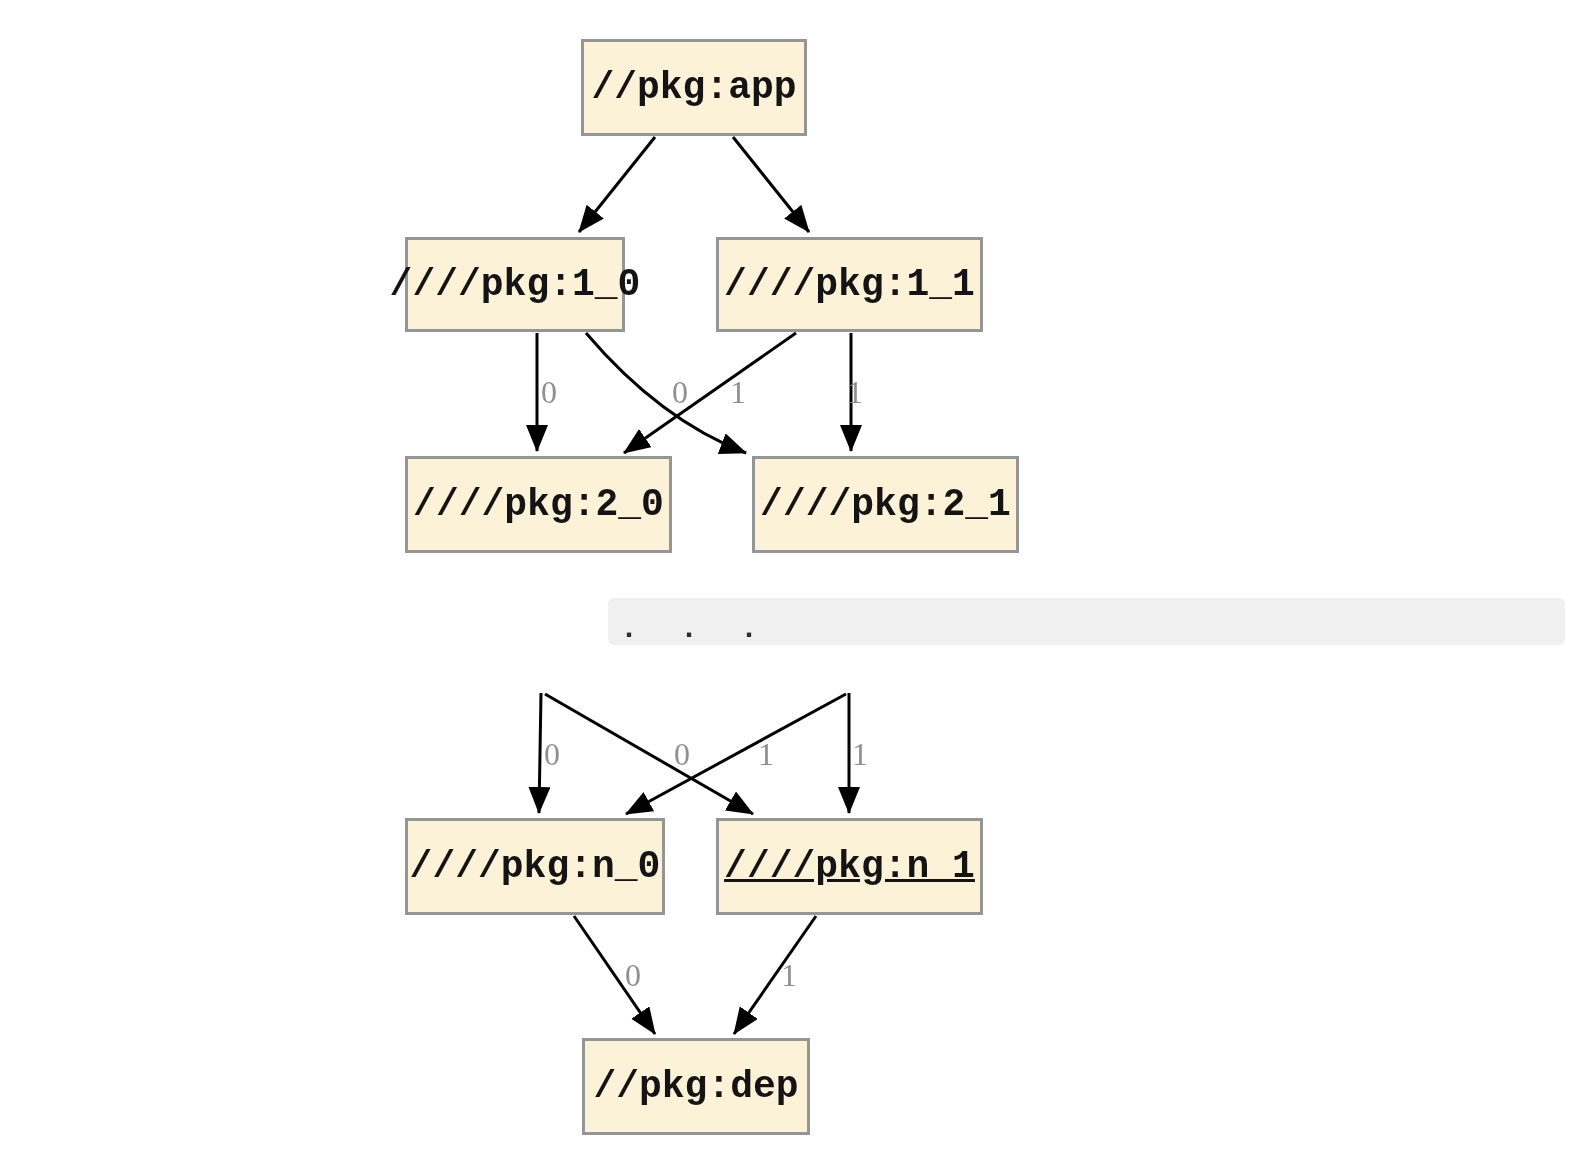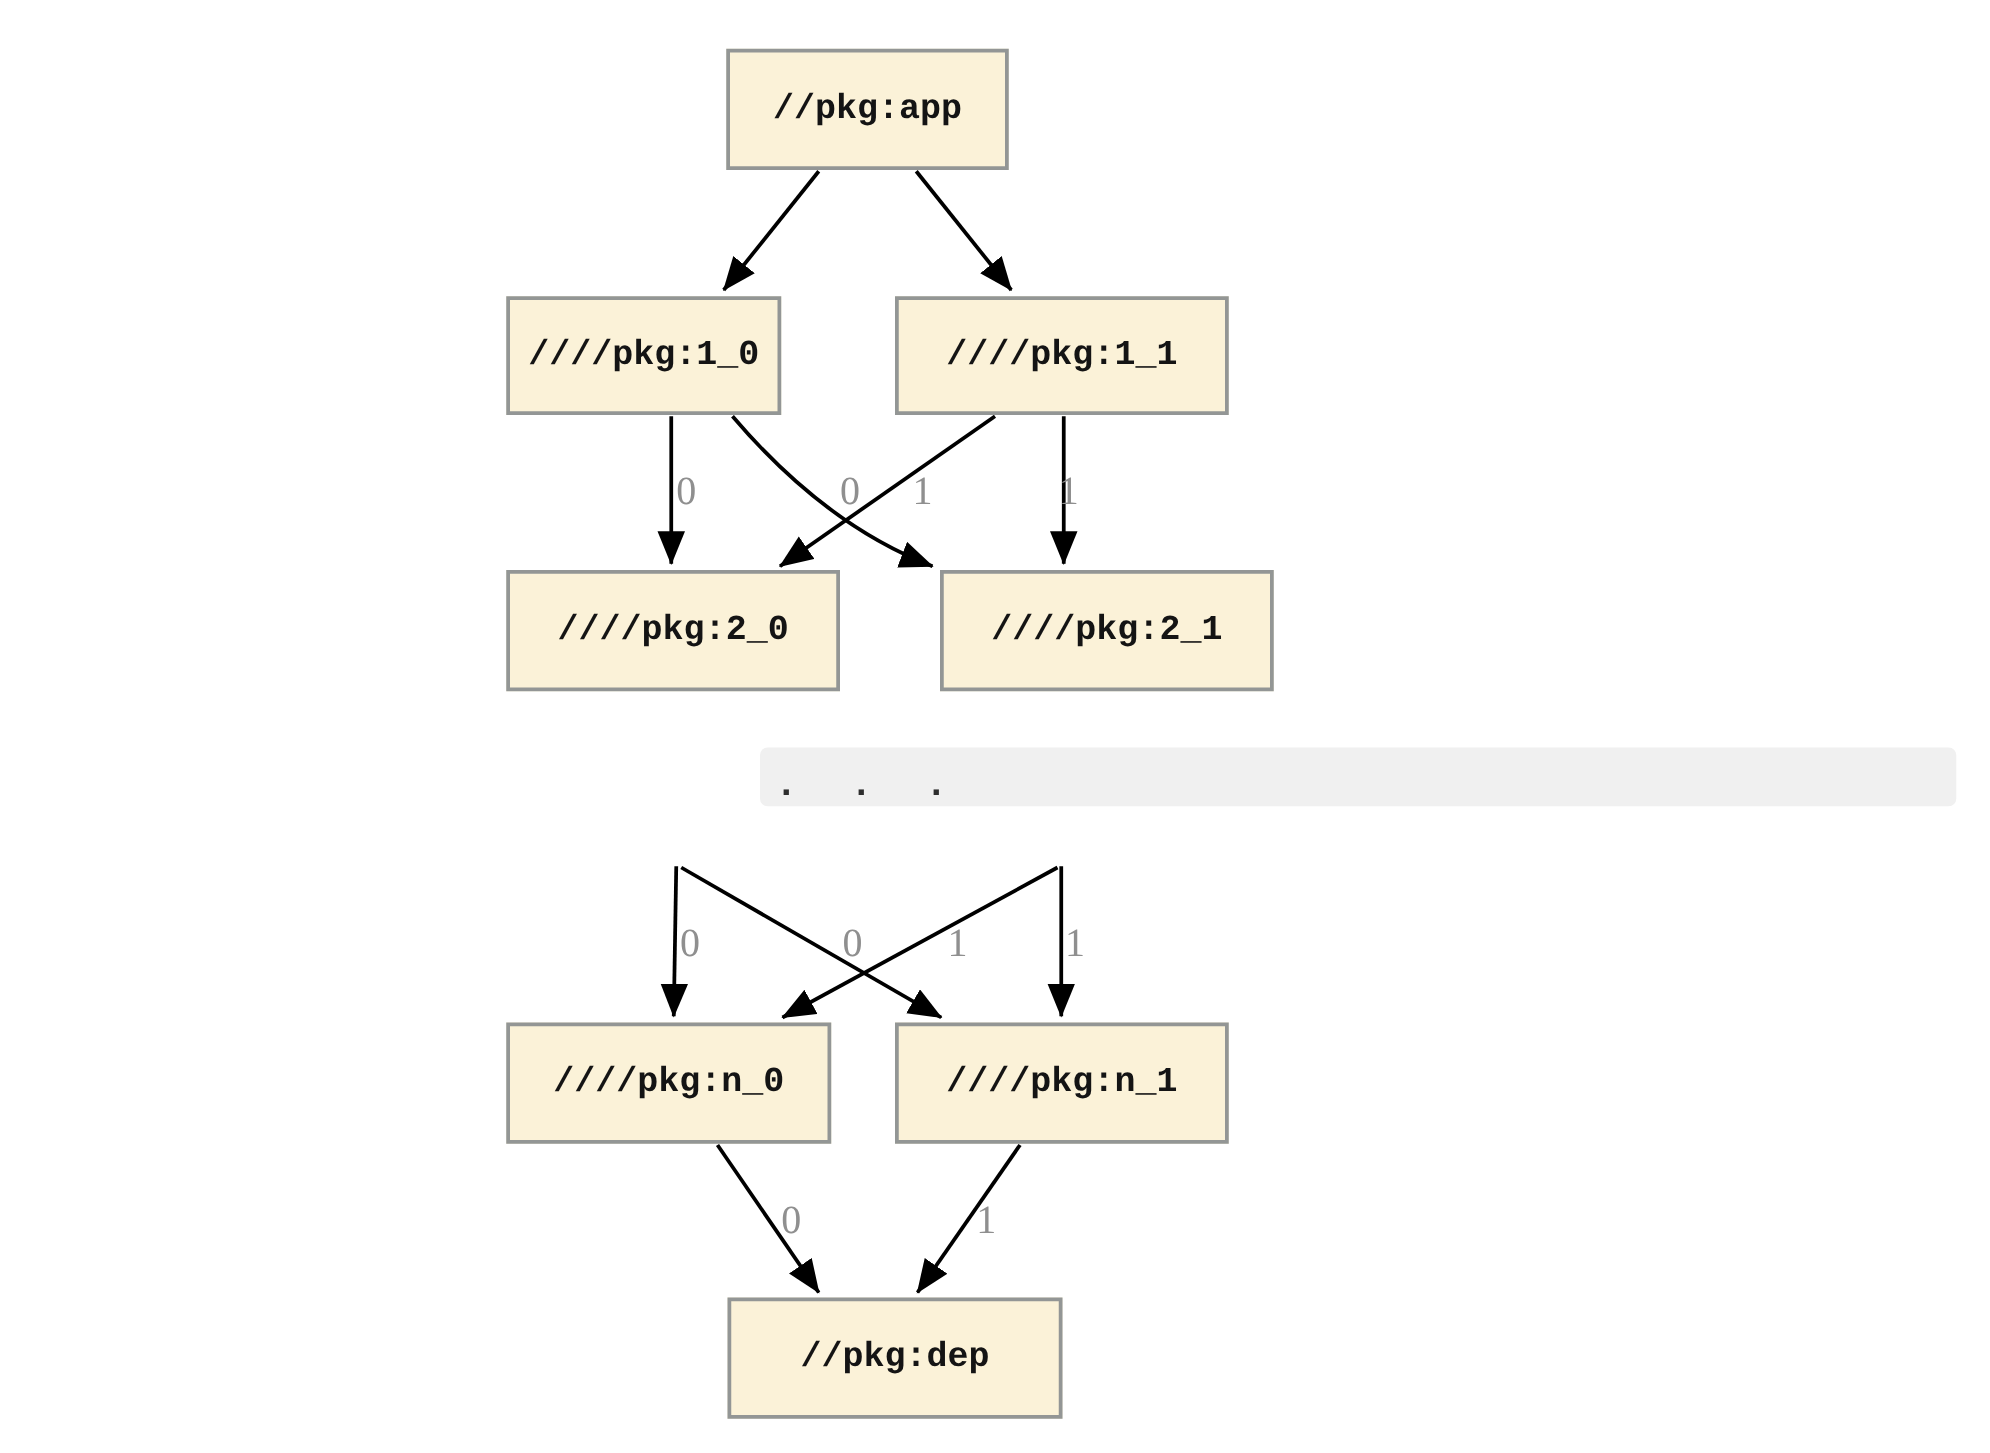--- a/index.html
+++ b/index.html
@@ -25,33 +25,33 @@
   .node {
     position: absolute;
     box-sizing: border-box;
     background: #fbf2d8;
     border: 3px solid #939695;
     display: flex;
     align-items: center;
     justify-content: center;
     font-family: "Liberation Mono", monospace;
     font-weight: bold;
-    font-size: 28px;
+    font-size: 38px;
     letter-spacing: 0px;
     color: #141414;
     white-space: nowrap;
   }
   .node-app  { left: 581px; top:   39px; width: 226px; height: 97px; }
   .node-1_0  { left: 405px; top:  237px; width: 220px; height: 95px; }
   .node-1_1  { left: 716px; top:  237px; width: 267px; height: 95px; }
   .node-2_0  { left: 405px; top:  456px; width: 267px; height: 97px; }
   .node-2_1  { left: 752px; top:  456px; width: 267px; height: 97px; }
   .node-n_0  { left: 405px; top:  818px; width: 260px; height: 97px; }
-  .node-n_1  { left: 716px; top:  818px; width: 267px; height: 97px; }
-  .node-dep  { left: 582px; top: 1038px; width: 268px; height: 97px; }
+  .node-n_1  { left: 716px; top:  818px; width: 267px; height: 97px; text-decoration: underline; }
+  .node-dep  { left: 582px; top: 1038px; width: 228px; height: 97px; }
 
   .separator {
     position: absolute;
     left: 608px;
     top: 598px;
     width: 957px;
     height: 47px;
     background: #f0f0f0;
     border-radius: 6px;
     display: flex;

